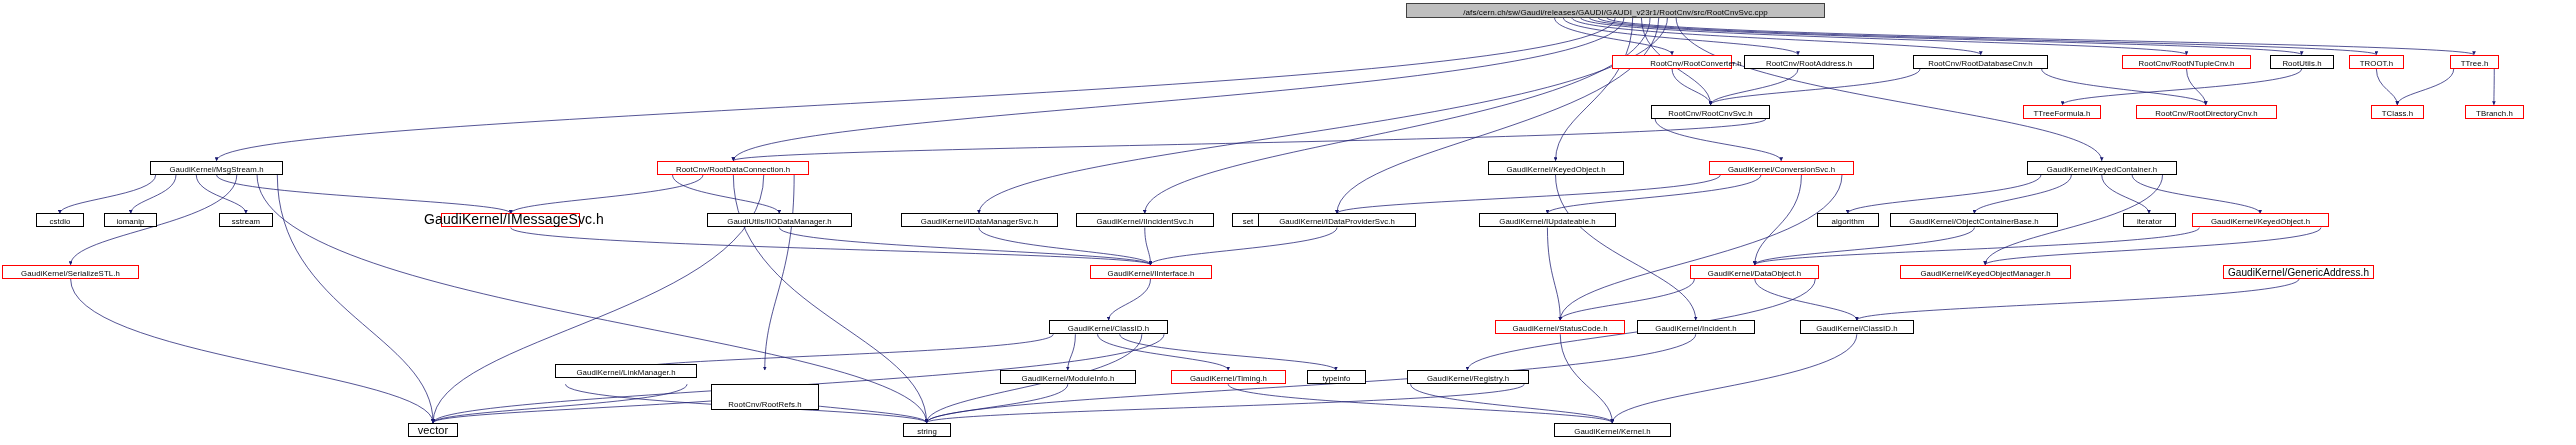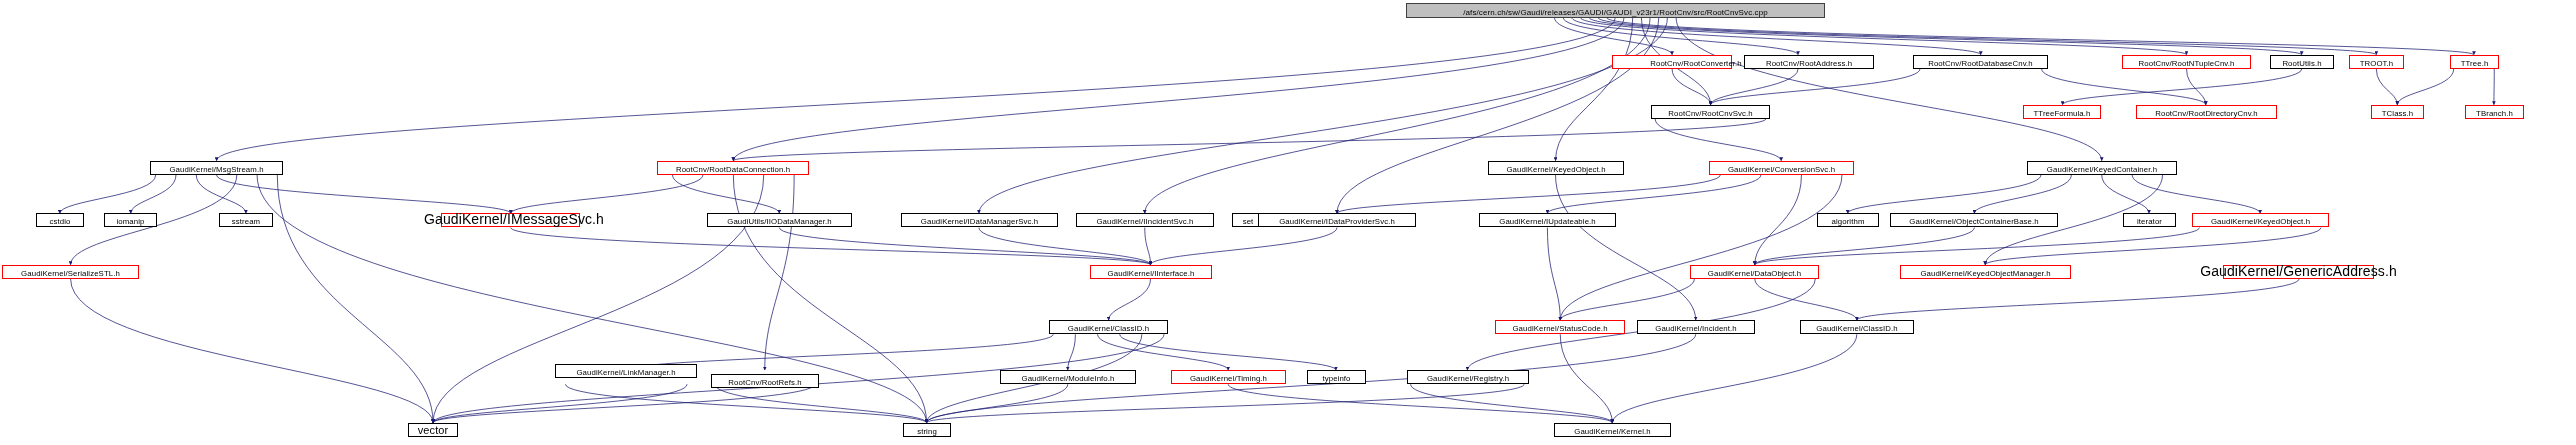--- a/index.html
+++ b/index.html
@@ -251,39 +251,39 @@
       </div>
       <div class="node red" style="left: 1090px; top: 265px; width: 122px; height: 14px; font-size: 7.8px;">
         <span class="node-label">GaudiKernel/IInterface.h</span>
       </div>
       <div class="node red" style="left: 1690px; top: 265px; width: 129px; height: 14px; font-size: 7.8px;">
         <span class="node-label">GaudiKernel/DataObject.h</span>
       </div>
       <div class="node red" style="left: 1900px; top: 265px; width: 171px; height: 14px; font-size: 7.8px;">
         <span class="node-label">GaudiKernel/KeyedObjectManager.h</span>
       </div>
-      <div class="node red" style="left: 2223px; top: 265px; width: 151px; height: 14px; font-size: 14px;">
+      <div class="node red" style="left: 2223px; top: 265px; width: 151px; height: 14px; font-size: 10px;">
         <span class="node-label">GaudiKernel/GenericAddress.h</span>
       </div>
       <div class="node" style="left: 1049px; top: 320px; width: 119px; height: 14px; font-size: 7.8px;">
         <span class="node-label">GaudiKernel/ClassID.h</span>
       </div>
       <div class="node red" style="left: 1495px; top: 320px; width: 130px; height: 14px; font-size: 7.8px;">
         <span class="node-label">GaudiKernel/StatusCode.h</span>
       </div>
       <div class="node" style="left: 1637px; top: 320px; width: 118px; height: 14px; font-size: 7.8px;">
         <span class="node-label">GaudiKernel/Incident.h</span>
       </div>
       <div class="node" style="left: 1800px; top: 320px; width: 114px; height: 14px; font-size: 7.8px;">
         <span class="node-label">GaudiKernel/ClassID.h</span>
       </div>
       <div class="node" style="left: 555px; top: 364px; width: 142px; height: 14px; font-size: 7.8px;">
         <span class="node-label">GaudiKernel/LinkManager.h</span>
       </div>
-      <div class="node" style="left: 711px; top: 374px; width: 108px; height: 14px; font-size: 7.8px;">
+      <div class="node" style="left: 711px; top: 384px; width: 108px; height: 26px; font-size: 7.8px;">
         <span class="node-label">RootCnv/RootRefs.h</span>
       </div>
       <div class="node" style="left: 1000px; top: 370px; width: 136px; height: 14px; font-size: 7.8px;">
         <span class="node-label">GaudiKernel/ModuleInfo.h</span>
       </div>
       <div class="node red" style="left: 1171px; top: 370px; width: 115px; height: 14px; font-size: 7.8px;">
         <span class="node-label">GaudiKernel/Timing.h</span>
       </div>
       <div class="node" style="left: 1307px; top: 370px; width: 59px; height: 14px; font-size: 7.8px;">
         <span class="node-label">typeinfo</span>

